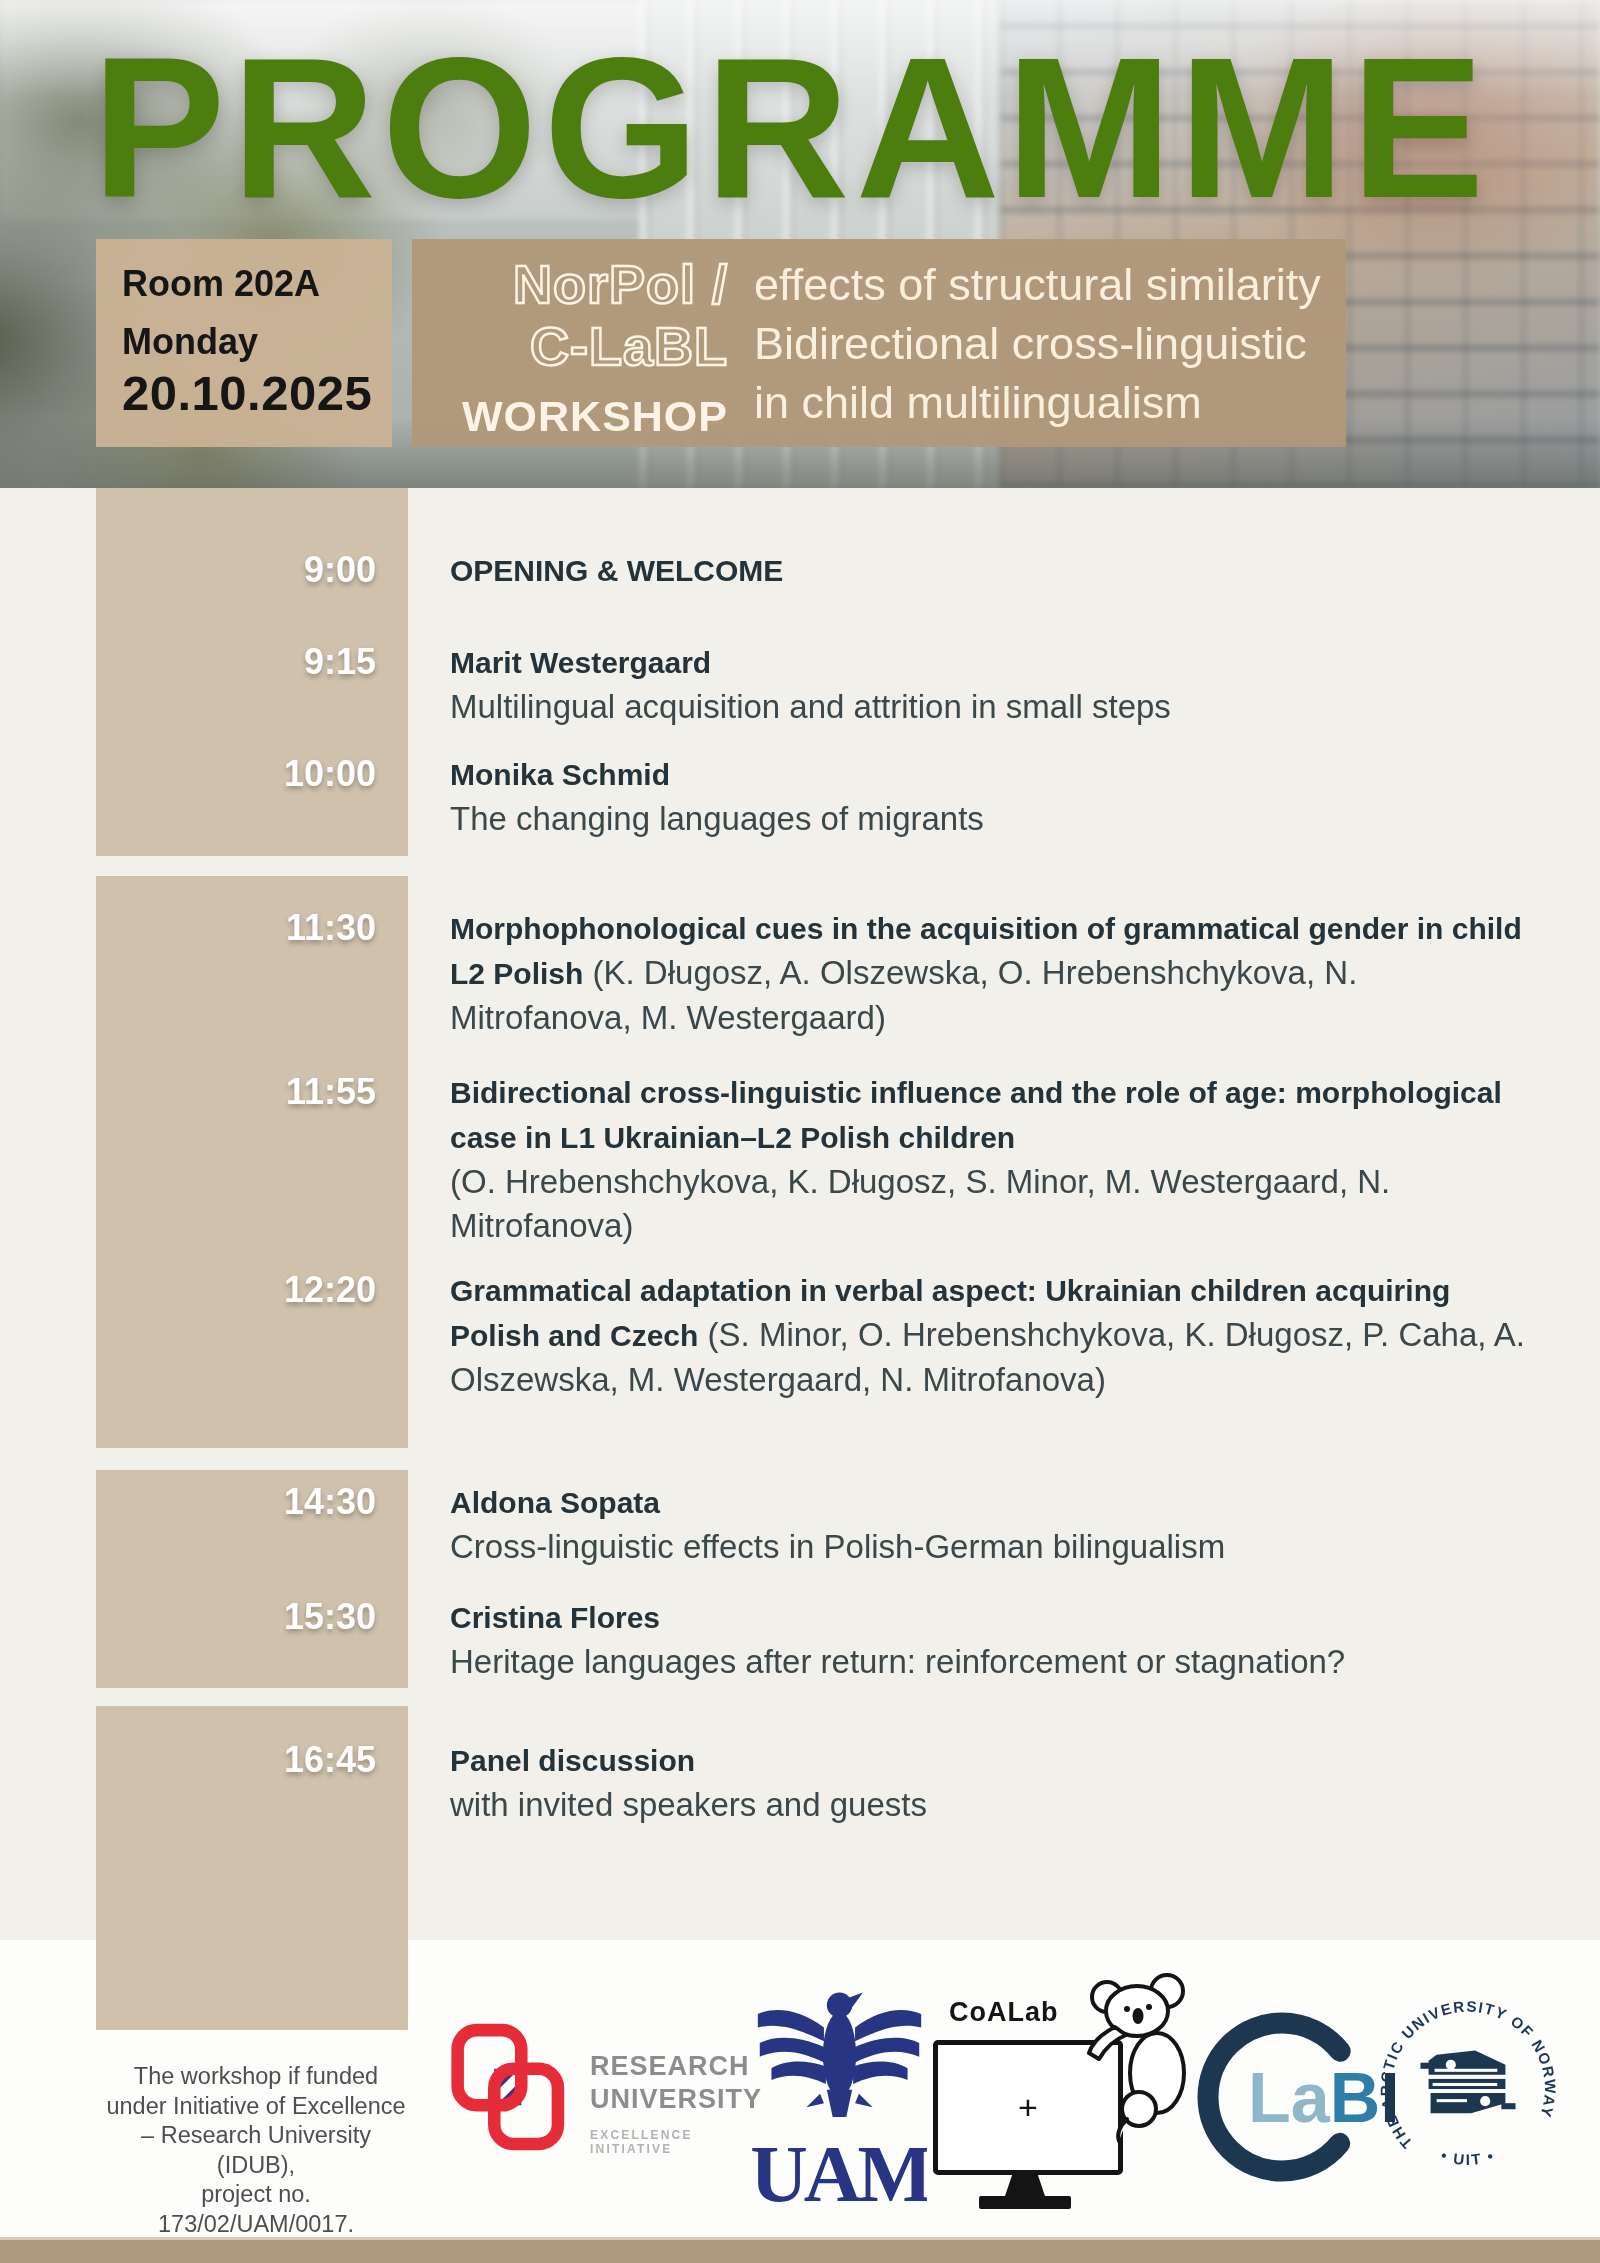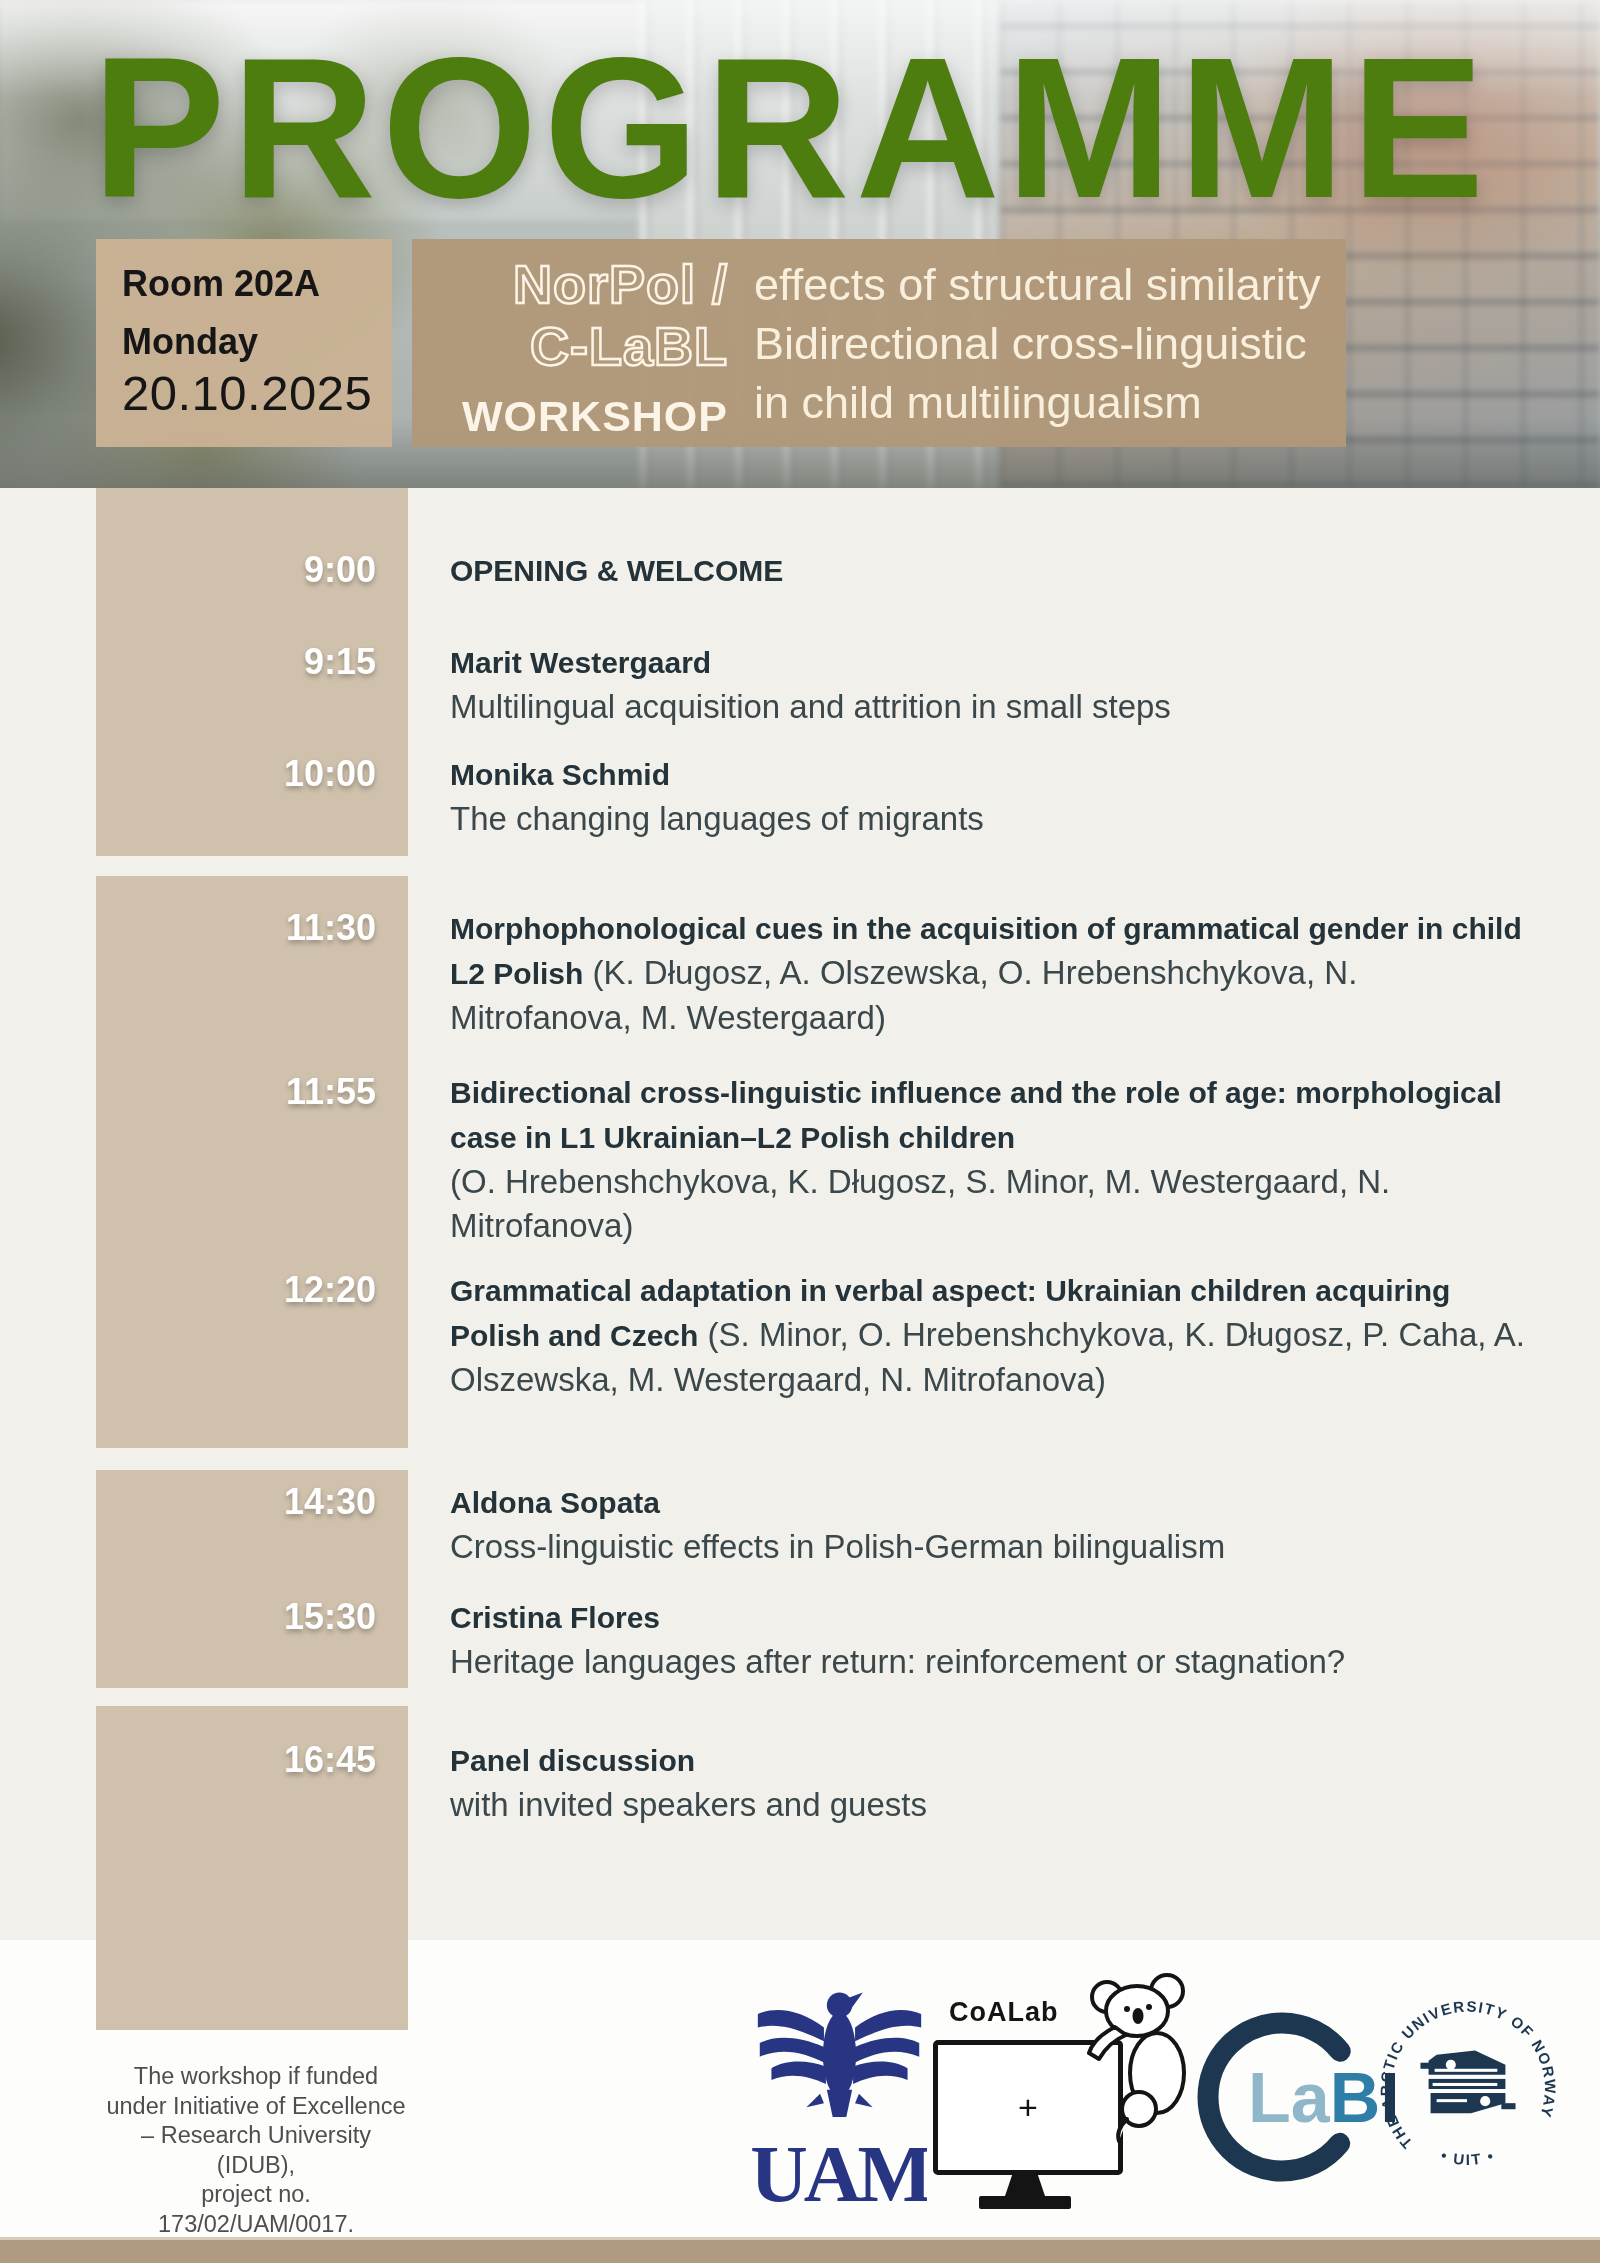--- a/index.html
+++ b/index.html
@@ -30,21 +30,21 @@
   .ph-street{left:0;top:418px;width:1600px;height:70px;filter:none;background:linear-gradient(180deg,rgba(80,84,74,0),rgba(70,74,64,.5));}
   .ph-overlay{left:0;top:0;width:1600px;height:488px;filter:none;background:
      linear-gradient(180deg,rgba(255,255,255,.72) 0%,rgba(255,255,255,.3) 20%,rgba(240,240,238,.16) 55%,rgba(150,150,145,.2) 100%);}
   
   .title{position:absolute;left:92px;top:28px;font-size:200px;line-height:1;font-weight:700;
          letter-spacing:6px;color:#4d7c0f;text-shadow:0 6px 18px rgba(0,0,0,.18);white-space:nowrap;}
   .room-box{position:absolute;left:96px;top:239px;width:296px;height:208px;background:rgba(201,178,148,.97);
             box-sizing:border-box;padding:24px 24px 0 26px;color:#161616;}
   .room-line{font-size:36px;font-weight:700;}
   .room-room{margin-bottom:16px;}
-  .room-date{font-size:49px;font-weight:400;letter-spacing:.5px;margin-top:2px;text-align:right;}
+  .room-date{font-size:49px;font-weight:700;letter-spacing:.5px;margin-top:2px;text-align:right;}
   .workshop-box{position:absolute;left:412px;top:239px;width:934px;height:208px;background:rgba(177,152,122,.97);
                 box-sizing:border-box;padding:14px 20px 0 24px;display:flex;}
   .w-left{width:292px;text-align:right;padding-right:26px;flex:none;}
   .w-outline{font-size:54px;line-height:62px;font-weight:700;color:transparent;
              -webkit-text-stroke:2.5px #fcf4e6;letter-spacing:1px;}
   .w-solid{font-size:43px;line-height:54px;font-weight:700;color:#fcf4e6;letter-spacing:1px;margin-top:12px;}
   .w-title{flex:1;font-size:45px;line-height:59px;font-weight:400;color:#f8efdd;padding-top:2px;}
   
   .tan-block{position:absolute;left:96px;width:312px;background:#cfc1ac;}
   .tb1{top:488px;height:368px;} .tb2{top:876px;height:572px;}
@@ -163,20 +163,33 @@
       <div class="e-sub">with invited speakers and guests</div></div>
   </div>
 
   <div class="funding">
     <div>The workshop if funded</div>
     <div>under Initiative of Excellence</div>
     <div>– Research University (IDUB),</div>
     <div>project no. 173/02/UAM/0017.</div>
   </div>
 
+  <div class="logo logo-ru">
+    <svg width="135" height="135" viewBox="0 0 140 135">
+      <polygon points="48,48 74,48 48,74" fill="#4b2e83"></polygon>
+      <polygon points="76,86 50,86 76,60" fill="#4b2e83"></polygon>
+      <rect x="10" y="8" width="66" height="78" rx="20" fill="none" stroke="#e62c39" stroke-width="13"></rect>
+      <rect x="48" y="48" width="66" height="78" rx="20" fill="none" stroke="#e62c39" stroke-width="13"></rect>
+    </svg>
+    <div class="ru-text">
+      <div class="ru-big">RESEARCH</div>
+      <div class="ru-big">UNIVERSITY</div>
+      <div class="ru-sub">EXCELLENCE INITIATIVE</div>
+    </div>
+  </div>
 
   <div class="logo logo-coalab">
     <div class="coalab-label">CoALab</div>
     <div class="monitor">
       <span class="plus">+</span>
     </div>
     <div class="stand"></div>
     <div class="base"></div>
     <svg class="koala" width="108" height="195" viewBox="0 0 108 195">
       <g stroke="#141414" stroke-width="4" fill="#ffffff" stroke-linejoin="round" stroke-linecap="round">

